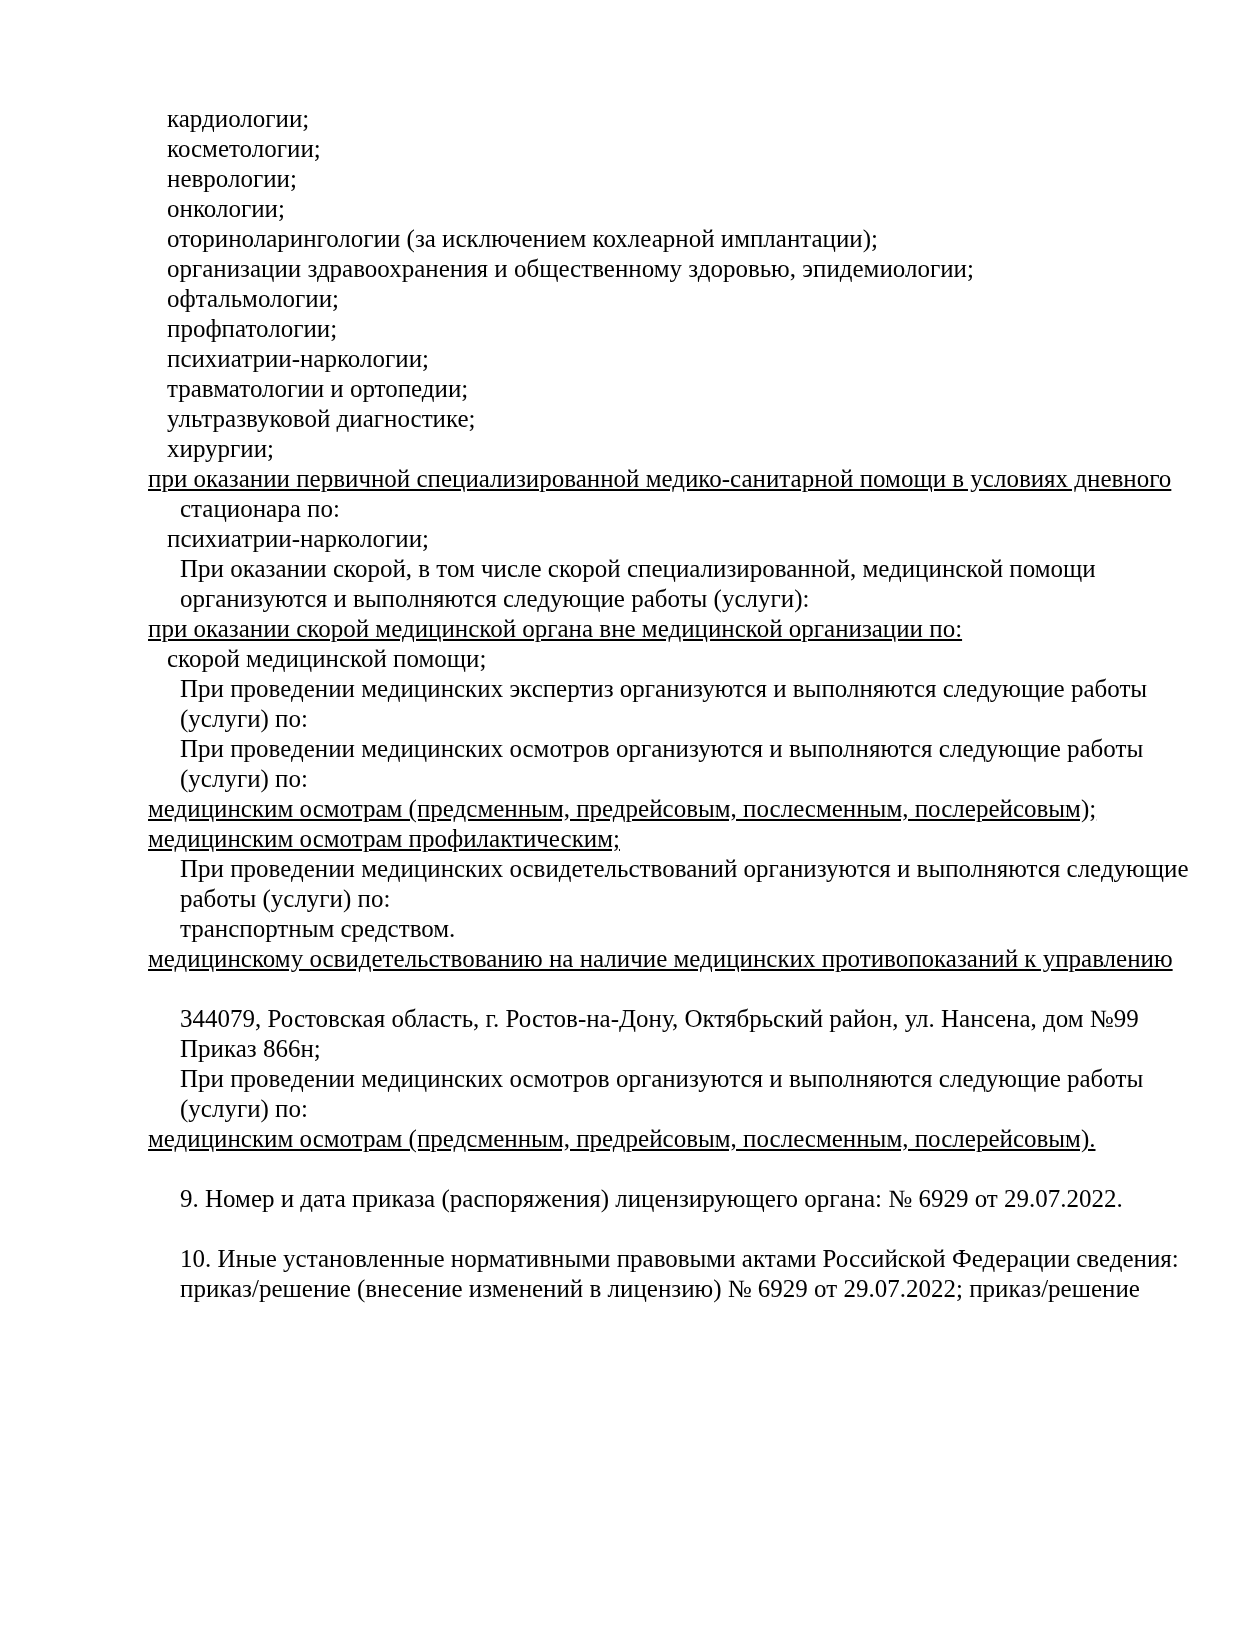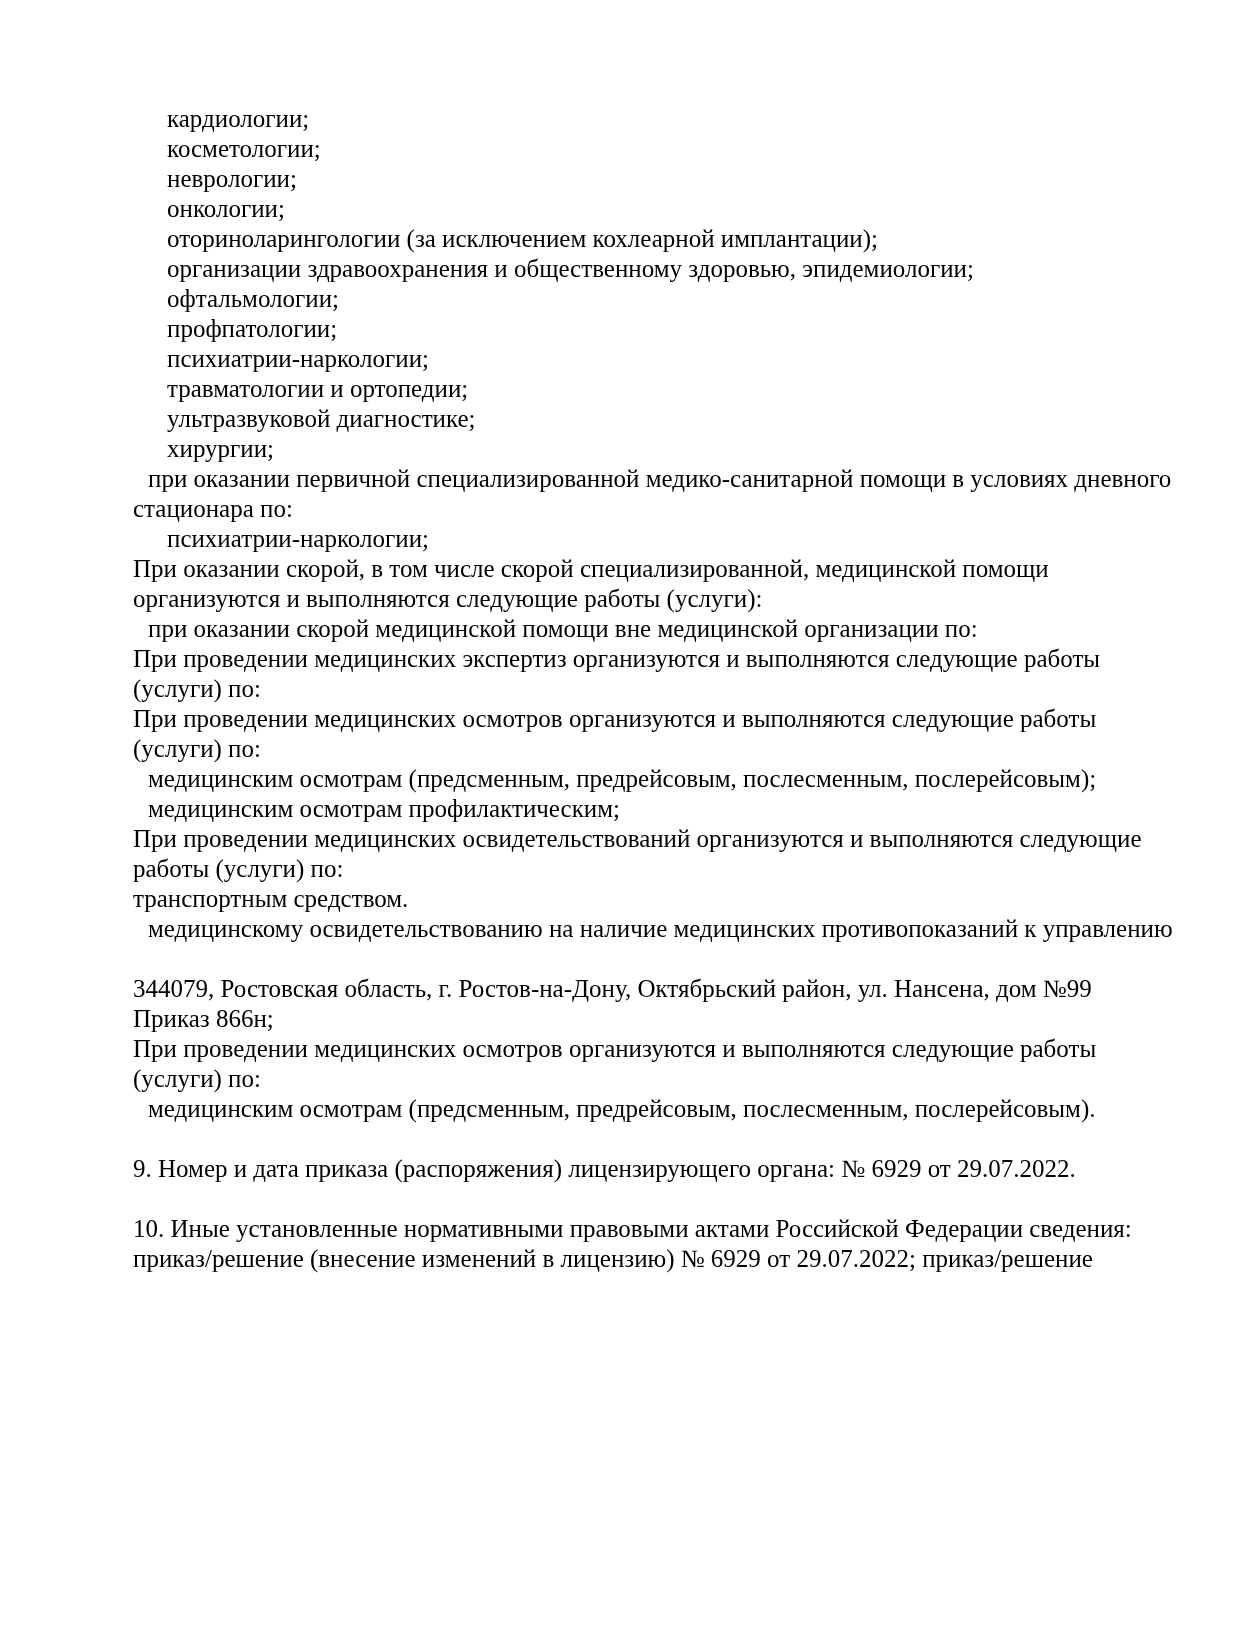--- a/index.html
+++ b/index.html
@@ -26,22 +26,22 @@
   }
   .doc-body {
     width: 100%;
   }
   .line {
     line-height: 30px;
     white-space: pre;
     min-height: 30px;
     letter-spacing: 0;
   }
-  .indent-0 { padding-left: 0; }
-  .indent-1 { padding-left: 15px; }
+  .indent-0 { padding-left: 0; margin-left: 47px; }
+  .indent-1 { padding-left: 15px; text-decoration: underline; }
   .indent-2 { padding-left: 34px; }
 </style>
 </head>
 <body>
 
 <div class="page" style="--page-bg: #ffffff; --text-color: #000000;">
   <div class="doc-body">
       <div class="line indent-2">кардиологии;</div>
       <div class="line indent-2">косметологии;</div>
       <div class="line indent-2">неврологии;</div>
@@ -52,21 +52,22 @@
       <div class="line indent-2">профпатологии;</div>
       <div class="line indent-2">психиатрии-наркологии;</div>
       <div class="line indent-2">травматологии и ортопедии;</div>
       <div class="line indent-2">ультразвуковой диагностике;</div>
       <div class="line indent-2">хирургии;</div>
       <div class="line indent-1">при оказании первичной специализированной медико-санитарной помощи в условиях дневного</div>
       <div class="line indent-0">стационара по:</div>
       <div class="line indent-2">психиатрии-наркологии;</div>
       <div class="line indent-0">При оказании скорой, в том числе скорой специализированной, медицинской помощи</div>
       <div class="line indent-0">организуются и выполняются следующие работы (услуги):</div>
-      <div class="line indent-1">при оказании скорой медицинской помощи вне медицинской организации по:</div>
+      <div class="line indent-1">при оказании скорой медицинской органа вне медицинской организации по:</div>
+      <div class="line indent-2">скорой медицинской помощи;</div>
       <div class="line indent-0">При проведении медицинских экспертиз организуются и выполняются следующие работы</div>
       <div class="line indent-0">(услуги) по:</div>
       <div class="line indent-0">При проведении медицинских осмотров организуются и выполняются следующие работы</div>
       <div class="line indent-0">(услуги) по:</div>
       <div class="line indent-1">медицинским осмотрам (предсменным, предрейсовым, послесменным, послерейсовым);</div>
       <div class="line indent-1">медицинским осмотрам профилактическим;</div>
       <div class="line indent-0">При проведении медицинских освидетельствований организуются и выполняются следующие</div>
       <div class="line indent-0">работы (услуги) по:</div>
       <div class="line indent-0">транспортным средством.</div>
       <div class="line indent-1">медицинскому освидетельствованию на наличие медицинских противопоказаний к управлению</div>

